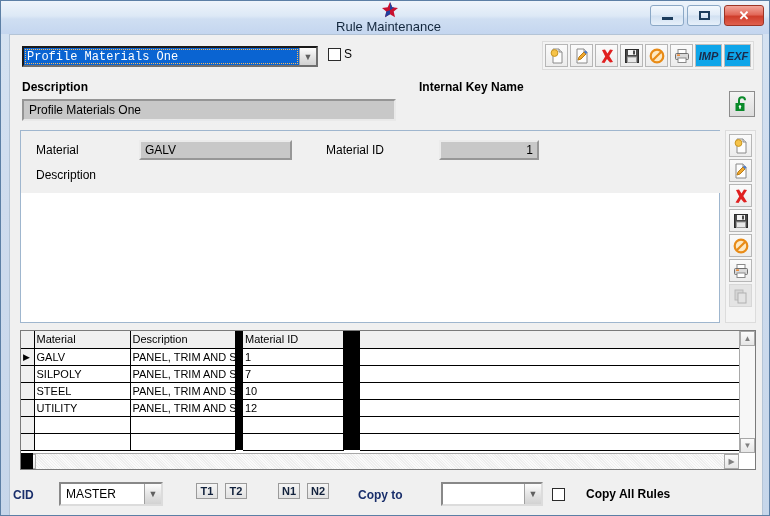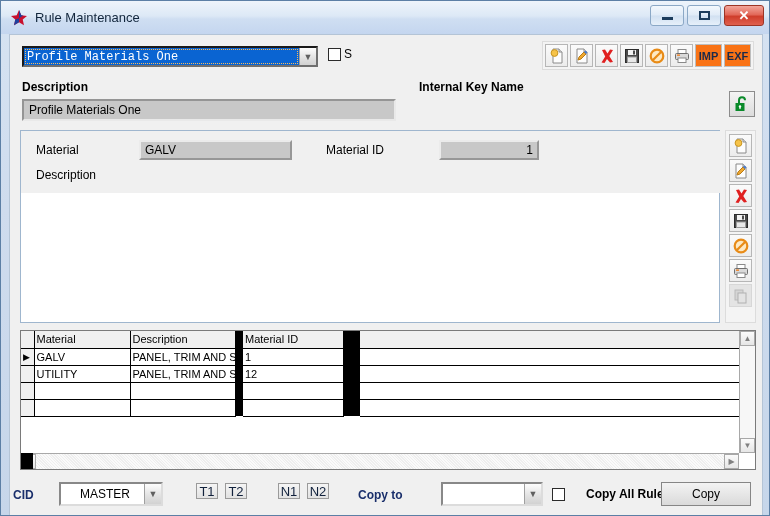--- a/index.html
+++ b/index.html
@@ -16,21 +16,21 @@
     width: 770px; height: 516px;
     background: linear-gradient(180deg,#d6e3f2 0%,#cfdcee 40%,#c6d6ea 100%);
     border: 1px solid #5c7fa5;
     overflow: hidden;
   }
 
   
   .titlebar {
     position: absolute; left: 0; top: 0; width: 768px; height: 33px;
     background: linear-gradient(180deg,#eef4fb 0%,#dde9f6 45%,#cfdef2 55%,#c4d6ef 100%);
-    display: flex; align-items: center;
+    display: flex; align-items: center; flex-direction: column;
   }
   .title-icon { margin-left: 9px; width: 18px; height: 18px; position: relative; }
   .title-text {
     margin-left: 7px; font-size: 13px; color: #12263c;
     font-family: "Liberation Sans", sans-serif;
   }
   .wincontrols { position: absolute; right: 5px; top: 4px; display: flex; gap: 3px; }
   .wbtn {
     width: 34px; height: 21px;
     border: 1px solid #8ba8c6;
@@ -81,21 +81,21 @@
     background: #f4f4f4; border: 1px solid #dcdcdc;
     padding: 2px; display: flex; gap: 2px;
   }
   .tbtn {
     width: 23px; height: 23px;
     border: 1px solid #b6b6b6;
     background: linear-gradient(180deg,#fbfbfb,#ececec);
     display: flex; align-items: center; justify-content: center;
     position: relative;
   }
-  .tbtn.flat { border: 1px solid #bdbdbd; background: #f97316; }
+  .tbtn.flat { border: 1px solid #bdbdbd; background: #0ea5e9; font-style: italic; }
   .tbtn.txt { width: 27px; font-size: 11px; font-weight: bold; color: #1b2a4a;
               font-family: "Liberation Sans", sans-serif; }
 
   
   .lbl-bold {
     position: absolute; font-size: 12px; font-weight: bold; color: #000;
     font-family: "Liberation Sans", sans-serif;
   }
   .lbl-desc { left: 12px; top: 45px; }
   .lbl-ikn  { left: 409px; top: 45px; }
@@ -198,28 +198,28 @@
   
   .bottom { position: absolute; left: 0; top: 475px; width: 768px; height: 40px; }
   .cid-lbl {
     position: absolute; left: 12px; top: 12px;
     font-size: 12px; font-weight: bold; color: #1a2f6b;
   }
   .combo-gen {
     position: absolute; height: 24px; background: #fff;
     border: 2px inset #dcdcdc; display: flex; align-items: stretch;
   }
-  .combo-gen .val { flex: 1; display: flex; align-items: center; padding-left: 19px; font-size: 12px; color: #000; }
+  .combo-gen .val { flex: 1; display: flex; align-items: center; padding-left: 5px; font-size: 12px; color: #000; }
   .cid-combo { left: 58px; top: 6px; width: 104px; }
   .copyto-combo { left: 440px; top: 6px; width: 102px; }
   .sm-btn {
     position: absolute; top: 7px; width: 22px; height: 16px;
     border: 1px solid #9a9a9a; background: linear-gradient(180deg,#f5f5f5,#e2e2e2);
     display: flex; align-items: center; justify-content: center;
-    font-size: 13px; font-weight: normal; color: #11213c;
+    font-size: 11px; font-weight: bold; color: #11213c;
   }
   .b-t1 { left: 195px; } .b-t2 { left: 224px; }
   .b-n1 { left: 277px; } .b-n2 { left: 306px; }
   .copyto-lbl { position: absolute; left: 357px; top: 12px; font-size: 12px; font-weight: bold; color: #1a2f6b; }
   .copyall { position: absolute; left: 551px; top: 11px; display: flex; align-items: center; gap: 21px; }
   .copyall .lbl { font-size: 12px; font-weight: bold; color: #000; }
   .copy-btn {
     position: absolute; left: 660px; top: 6px; width: 90px; height: 24px;
     border: 1px solid #868686; background: linear-gradient(180deg,#f3f3f3,#dadada);
     display: flex; align-items: center; justify-content: center;
@@ -411,20 +411,38 @@
                 <td class="cell-sel">▶</td>
                 <td>GALV</td>
                 <td>PANEL, TRIM AND S</td>
                 <td class="cell-bar"></td>
                 <td class="num">1</td>
                 <td class="cell-bar"></td>
                 <td class="rest"></td>
               </tr>
               <tr>
                 <td class="cell-sel"></td>
+                <td>SILPOLY</td>
+                <td>PANEL, TRIM AND S</td>
+                <td class="cell-bar"></td>
+                <td class="num">7</td>
+                <td class="cell-bar"></td>
+                <td class="rest"></td>
+              </tr>
+              <tr>
+                <td class="cell-sel"></td>
+                <td>STEEL</td>
+                <td>PANEL, TRIM AND S</td>
+                <td class="cell-bar"></td>
+                <td class="num">10</td>
+                <td class="cell-bar"></td>
+                <td class="rest"></td>
+              </tr>
+              <tr>
+                <td class="cell-sel"></td>
                 <td>UTILITY</td>
                 <td>PANEL, TRIM AND S</td>
                 <td class="cell-bar"></td>
                 <td class="num">12</td>
                 <td class="cell-bar"></td>
                 <td class="rest"></td>
               </tr>
               <tr>
                 <td class="cell-sel"></td>
                 <td></td>
@@ -470,16 +488,15 @@
     <div class="sm-btn b-n2">N2</div>
     <div class="copyto-lbl">Copy to</div>
     <div class="combo-gen copyto-combo">
       <div class="val"></div>
       <div class="arrow">▼</div>
     </div>
     <div class="copyall">
       <span class="cbox"></span>
       <span class="lbl">Copy All Rules</span>
     </div>
-    <div class="copy-btn">Copy</div>
   </div>
 
 </div>
 
 </body></html>

